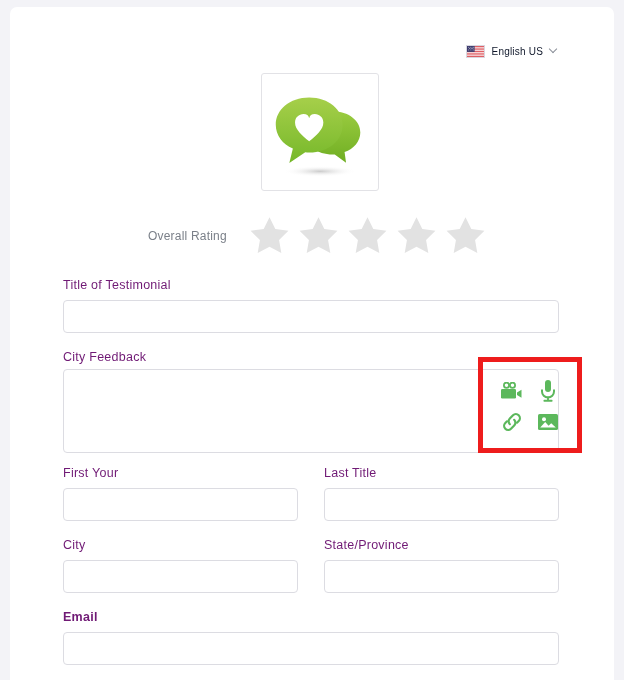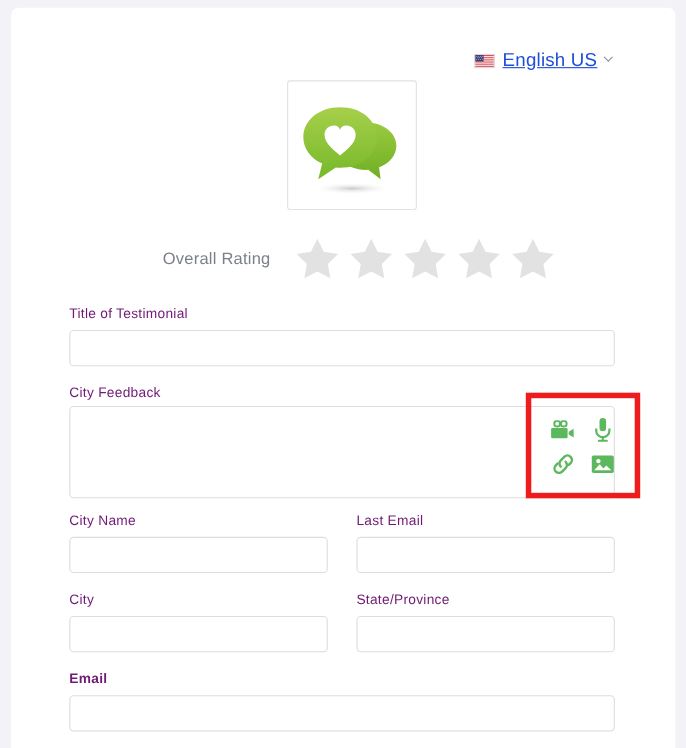--- a/index.html
+++ b/index.html
@@ -34,24 +34,23 @@
     cursor: pointer;
   }
   .flag-icon {
     width: 19px;
     height: 13px;
     display: block;
     border: 1px solid #d8d8e0;
     box-sizing: border-box;
   }
   .lang-label {
-    font-size: 17px;
-    color: #1d4ed8;
+    font-size: 10px;
+    color: #0f172a;
     letter-spacing: .2px;
-    text-decoration: underline;
   }
   .chevron {
     width: 8px;
     height: 8px;
     position: relative;
     top: -2px;
   }
   .chevron::before {
     content: "";
     position: absolute;
@@ -77,21 +76,21 @@
   
   .rating-row {
     position: absolute;
     left: 138px;
     top: 206px;
     display: flex;
     align-items: center;
     gap: 14px;
   }
   .rating-label {
-    font-size: 15px;
+    font-size: 12px;
     color: #7b8089;
     letter-spacing: .2px;
   }
   .stars { display: flex; gap: 4px; margin-left: 6px;}
   .star { width: 45px; height: 45px; display:block; cursor: pointer;}
   
   .field-label {
     font-size: 12.5px;
     color: #701a75;
     letter-spacing: .25px;
@@ -261,24 +260,24 @@
     </button>
     <button class="media-btn">
       <svg width="22" height="20" viewBox="0 0 22 20">
         <rect x="1" y="2" width="20" height="16" rx="1.6" fill="#5cb85c"></rect>
         <circle cx="7" cy="7.2" r="2" fill="#ffffff"></circle>
         <path d="M3.2 15.6l5-5.6 3.4 3.8 2.6-2.6 4.6 4.4z" fill="#ffffff"></path>
       </svg>
     </button>
   </div>
 
-  <label class="field-label" style="left:53px; top:459px;">City Name</label>
+  <label class="field-label" style="left:53px; top:459px;">First Your</label>
   <input class="field-input" style="left: 53px; top: 481px; width: 235px; height: 33px;" placeholder="">
 
-  <label class="field-label" style="left:314px; top:459px;">Last Email</label>
+  <label class="field-label" style="left:314px; top:459px;">Last Title</label>
   <input class="field-input" style="left: 314px; top: 481px; width: 235px; height: 33px;" placeholder="">
 
   <label class="field-label" style="left:53px; top:531px;">City</label>
   <input class="field-input" style="left: 53px; top: 553px; width: 235px; height: 33px;" placeholder="">
 
   <label class="field-label" style="left:314px; top:531px;">State/Province</label>
   <input class="field-input" style="left: 314px; top: 553px; width: 235px; height: 33px;" placeholder="">
 
   <label class="field-label" style="left:53px; top:603px;font-weight:bold;">Email</label>
   <input class="field-input" style="left: 53px; top: 625px; width: 496px; height: 33px;" placeholder="">

